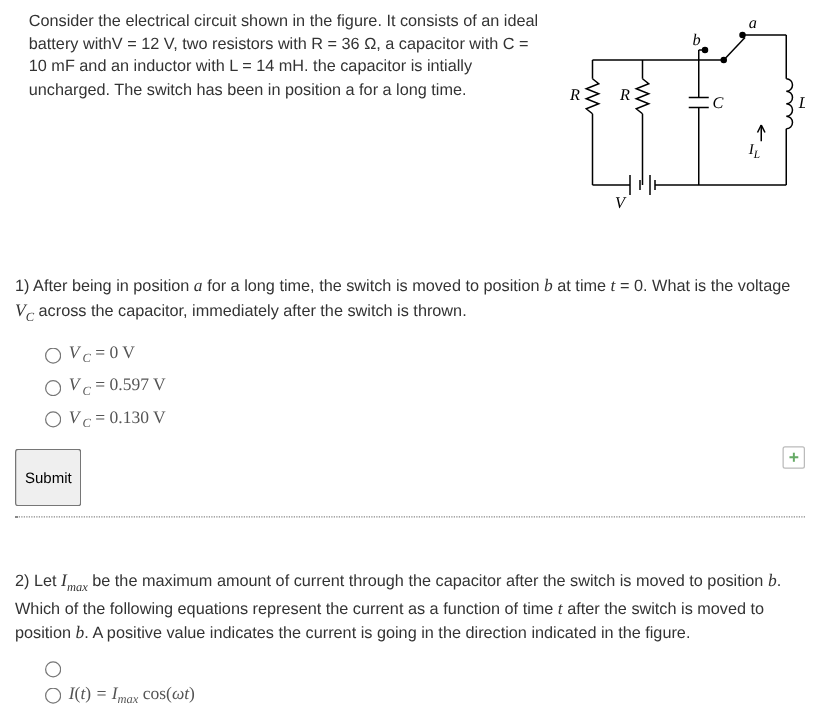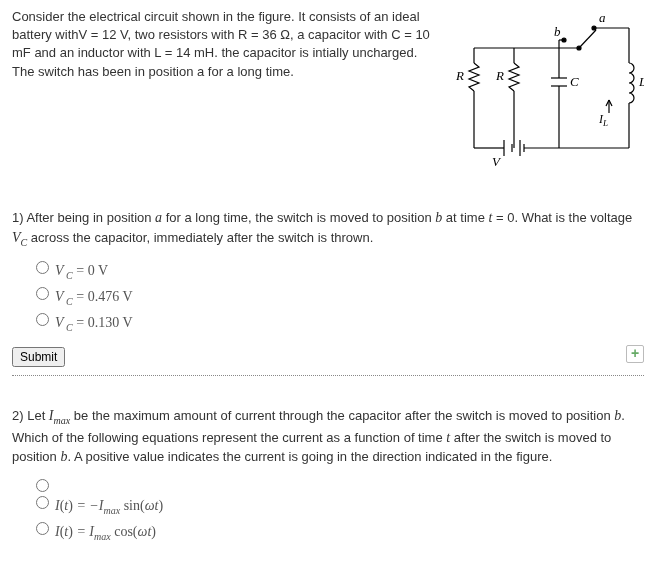--- a/index.html
+++ b/index.html
@@ -8,55 +8,56 @@
     color: #333;
     margin: 0;
     padding: 8px 12px;
     width: 656px;
     box-sizing: border-box;
     line-height: 1.4;
   }
   .intro-row {
     display: flex;
     gap: 12px;
+    margin-left: 11px;
   }
   .intro-text {
     flex: 1;
   }
   .circuit {
     width: 200px;
     height: 170px;
     flex-shrink: 0;
   }
   .question {
-    margin-top: 30px;
+    margin-top: 42px;
     border-bottom: 1px dotted #888;
     padding-bottom: 8px;
   }
   .question-text {
     margin-bottom: 12px;
   }
   .options {
     margin-left: 24px;
   }
   .option-row {
     display: flex;
-    align-items: flex-start;
+    align-items: center;
     gap: 6px;
     margin: 4px 0;
     color: #555;
   }
   .option-row input { margin:0; }
   .formula { font-family: "Times New Roman", serif; font-style: italic; font-size: 14px; }
   .formula .sub { font-size: 10px; font-style: italic; vertical-align: sub; }
   .formula .roman { font-style: normal; }
   button.submit {
     font-size: 12px;
     margin-top: 8px;
-    padding: 1px 6px;
+    padding: 14px 6px;
   }
   .expand {
     width: 16px; height: 16px;
     border:1px solid #bbb;
     border-radius:2px;
     color:#6a6;
     font-weight:bold;
     font-size:14px;
     line-height:14px;
     text-align:center;
@@ -131,21 +132,21 @@
   <div class="question-text">
     1) After being in position <span class="formula">a</span> for a long time, the switch is moved to position <span class="formula">b</span> at time <span class="formula">t</span> = 0. What is the voltage <span class="formula">V<span class="sub">C</span></span> across the capacitor, immediately after the switch is thrown.
   </div>
   <div class="options">
     <div class="option-row">
       <input type="radio" name="q1" style="">
       <span class="formula">V<span class="sub"> C</span> <span class="roman">= 0 V</span></span>
     </div>
     <div class="option-row">
       <input type="radio" name="q1" style="">
-      <span class="formula">V<span class="sub"> C</span> <span class="roman">= 0.476 V</span></span>
+      <span class="formula">V<span class="sub"> C</span> <span class="roman">= 0.597 V</span></span>
     </div>
     <div class="option-row">
       <input type="radio" name="q1" style="">
       <span class="formula">V<span class="sub"> C</span> <span class="roman">= 0.130 V</span></span>
     </div>
   </div>
   <button class="submit">Submit</button>
   <div class="expand">+</div>
   <div style="clear:both"></div>
 </div>
@@ -153,21 +154,17 @@
 <div class="question" style="border-bottom:none;">
   <div class="question-text">
     2) Let <span class="formula">I<span class="sub">max</span></span> be the maximum amount of current through the capacitor after the switch is moved to position <span class="formula">b</span>. Which of the following equations represent the current as a function of time <span class="formula">t</span> after the switch is moved to position <span class="formula">b</span>. A positive value indicates the current is going in the direction indicated in the figure.
   </div>
   <div class="options">
     <div class="option-row">
       <input type="radio" name="q2" style="">
     </div>
     <div class="option-row">
       <input type="radio" name="q2" style="">
-      <span class="formula">I<span class="roman">(</span>t<span class="roman">)</span> = −I<span class="sub">max</span> <span class="roman">sin(</span>ωt<span class="roman">)</span></span>
-    </div>
-    <div class="option-row">
-      <input type="radio" name="q2" style="">
       <span class="formula">I<span class="roman">(</span>t<span class="roman">)</span> = I<span class="sub">max</span> <span class="roman">cos(</span>ωt<span class="roman">)</span></span>
     </div>
 
   </div>
 </div>
 
 </body></html>

